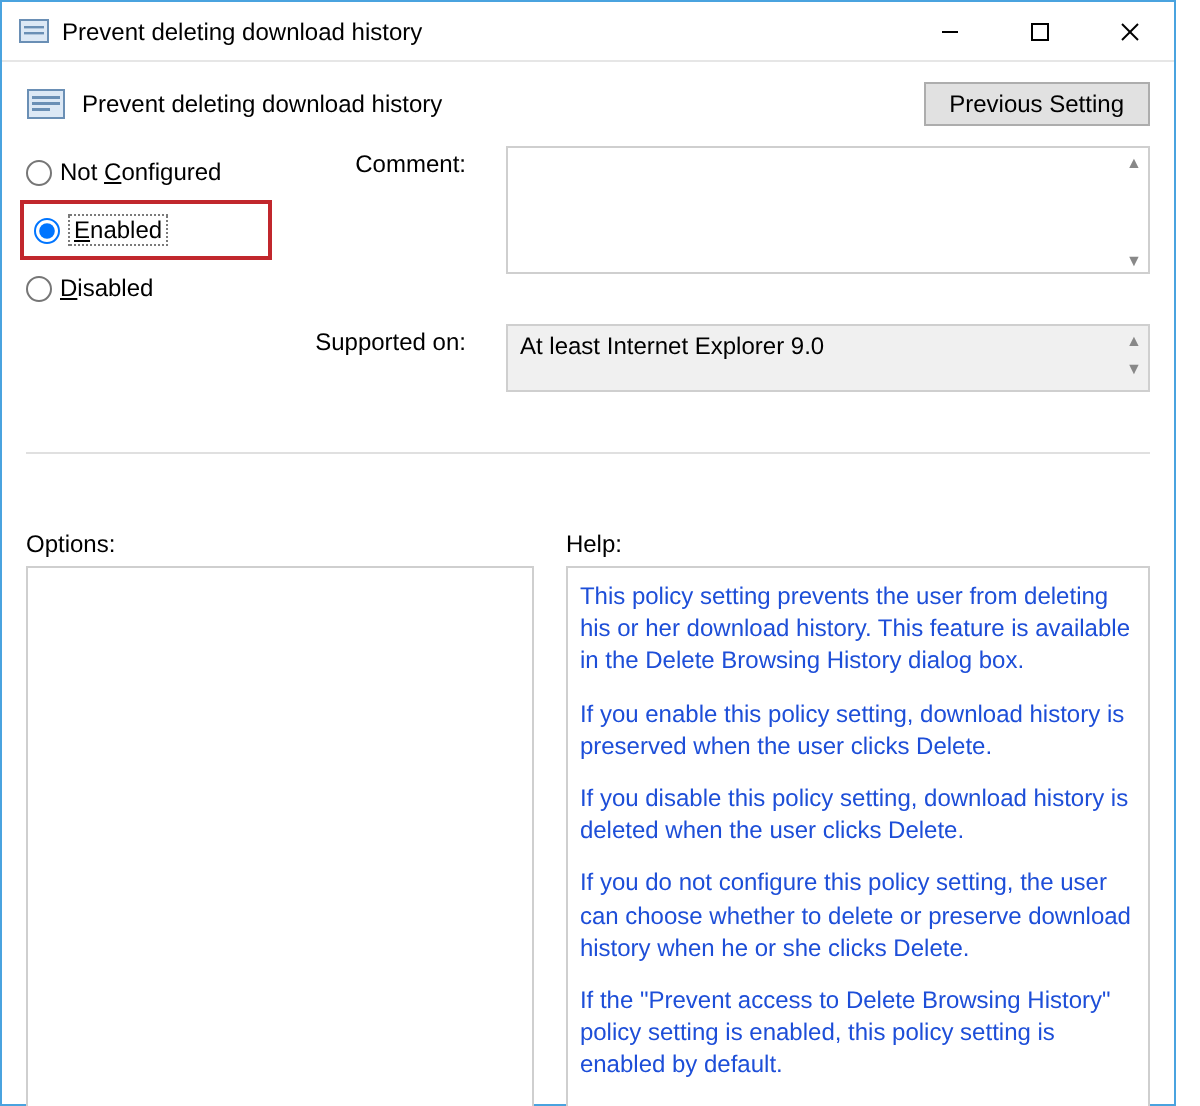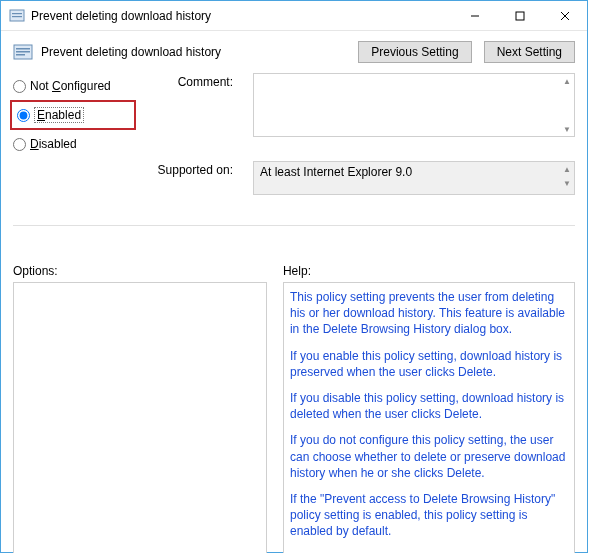--- a/index.html
+++ b/index.html
@@ -75,21 +75,20 @@
     <span class="bigicon">
       <svg viewBox="0 0 20 20" width="20" height="20">
         <rect x="1" y="3" width="18" height="14" fill="#dce8f5" stroke="#6a8fb5"></rect>
         <rect x="3" y="6" width="14" height="1.5" fill="#6a8fb5"></rect>
         <rect x="3" y="9" width="14" height="1.5" fill="#6a8fb5"></rect>
         <rect x="3" y="12" width="9" height="1.5" fill="#6a8fb5"></rect>
       </svg>
     </span>
     <div class="htitle">Prevent deleting download history</div>
     <button class="navbtn"><span class="underline-first">Previous Setting</span></button>
-    <button class="navbtn"><span class="underline-first">Next Setting</span></button>
   </div>
 
   <div class="body">
 
     <div class="top-grid">
       <div class="radio-col" style="grid-row: 1 / span 2;">
         <label class="radio-item">
           <input type="radio" name="state" style="">
             <span>Not <u>C</u>onfigured</span>
         </label>

